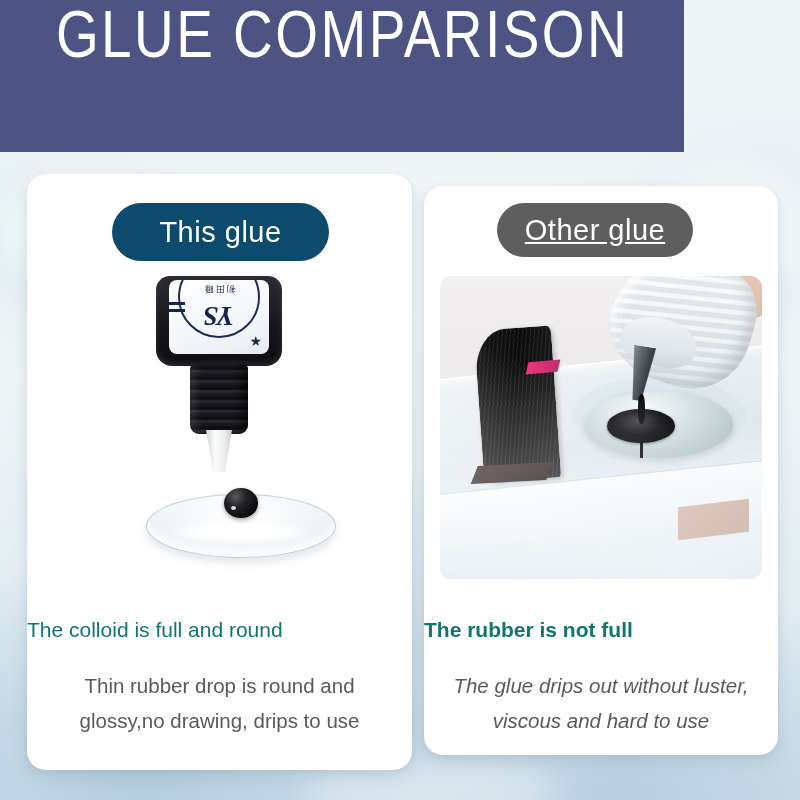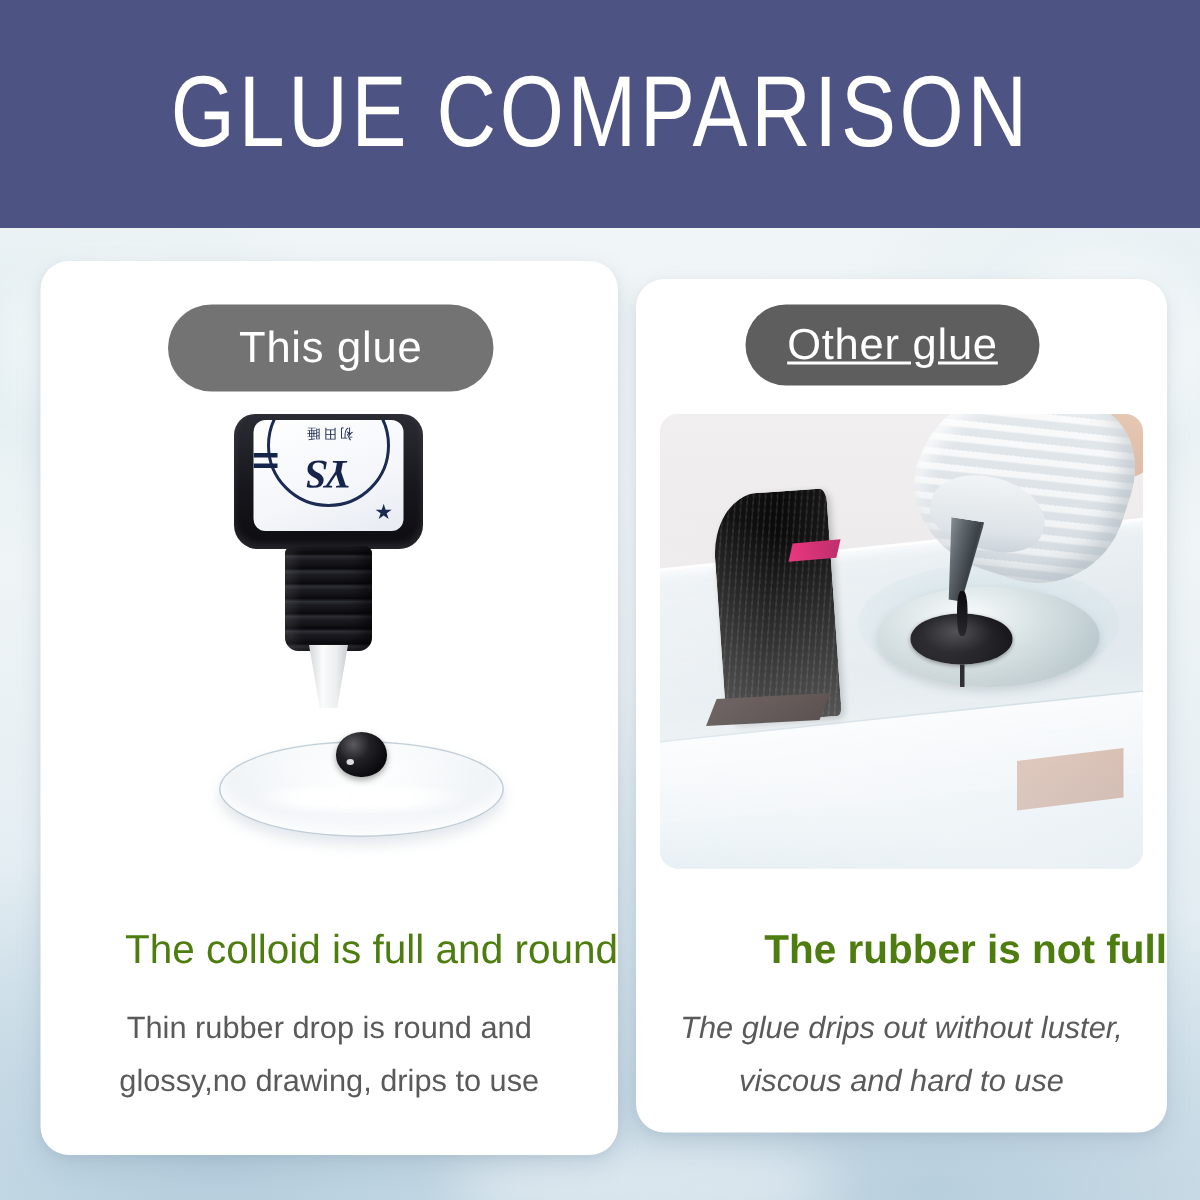--- a/index.html
+++ b/index.html
@@ -39,24 +39,23 @@
     filter: blur(16px);
   }
   .wisp-a { left: 2px;  top: 176px; width: 150px; height: 110px; }
   .wisp-b { left: 660px; top: 170px; width: 150px; height: 120px; }
   .wisp-c { left: 300px; top: 760px; width: 260px; height: 60px; background: rgba(255,255,255,0.4); }
 
   
   .banner {
     position: absolute;
     left: 0; top: 0;
-    width: 800px; height: 152px;
+    width: 684px; height: 152px;
     background: #4d5383;
     display: flex;
-    align-items: center;
     justify-content: center;
   }
   .banner-title {
     color: #ffffff;
     font-family: "Liberation Sans Narrow", "Liberation Sans", sans-serif;
     font-size: 67px;
     line-height: 1;
     font-weight: 400;
     letter-spacing: 3px;
     transform: scaleX(0.82);
@@ -81,21 +80,21 @@
     display: flex;
     align-items: center;
     justify-content: center;
     border-radius: 999px;
     color: #ffffff;
     font-size: 29px;
     font-weight: 400;
     letter-spacing: 0.5px;
     white-space: nowrap;
   }
-  .badge-this  { left: 112px; top: 203px; width: 217px; height: 58px; background: #737373; }
+  .badge-this  { left: 112px; top: 203px; width: 217px; height: 58px; background: #0c4a6e; }
   .badge-other { left: 497px; top: 203px; width: 196px; height: 54px; background: #5e5e5e; text-decoration: underline; }
 
   
   .bottle-wrap {
     position: absolute;
     left: 150px; top: 276px;
     width: 140px; height: 230px;
   }
   
   .bottle-body {
@@ -373,23 +372,23 @@
   .ph-haze {
     position: absolute;
     inset: 0;
     background: linear-gradient(200deg, rgba(255,255,255,0) 40%, rgba(255,255,255,0.35) 78%, rgba(255,255,255,0.12) 100%);
     pointer-events: none;
   }
 
   
   .cap-head {
     position: absolute;
-    text-align: right;
-    color: #4d7c0f;
-    font-size: 27px;
+    text-align: left;
+    color: #0f766e;
+    font-size: 21px;
     line-height: 1.25;
     white-space: nowrap;
   }
   .cap-head-left  { left: 27px; top: 617px; width: 385px; font-weight: 400; }
   .cap-head-right { left: 424px; top: 617px; width: 354px; font-weight: 700; }
 
   .cap-body {
     position: absolute;
     text-align: center;
     color: #5a5a5a;

